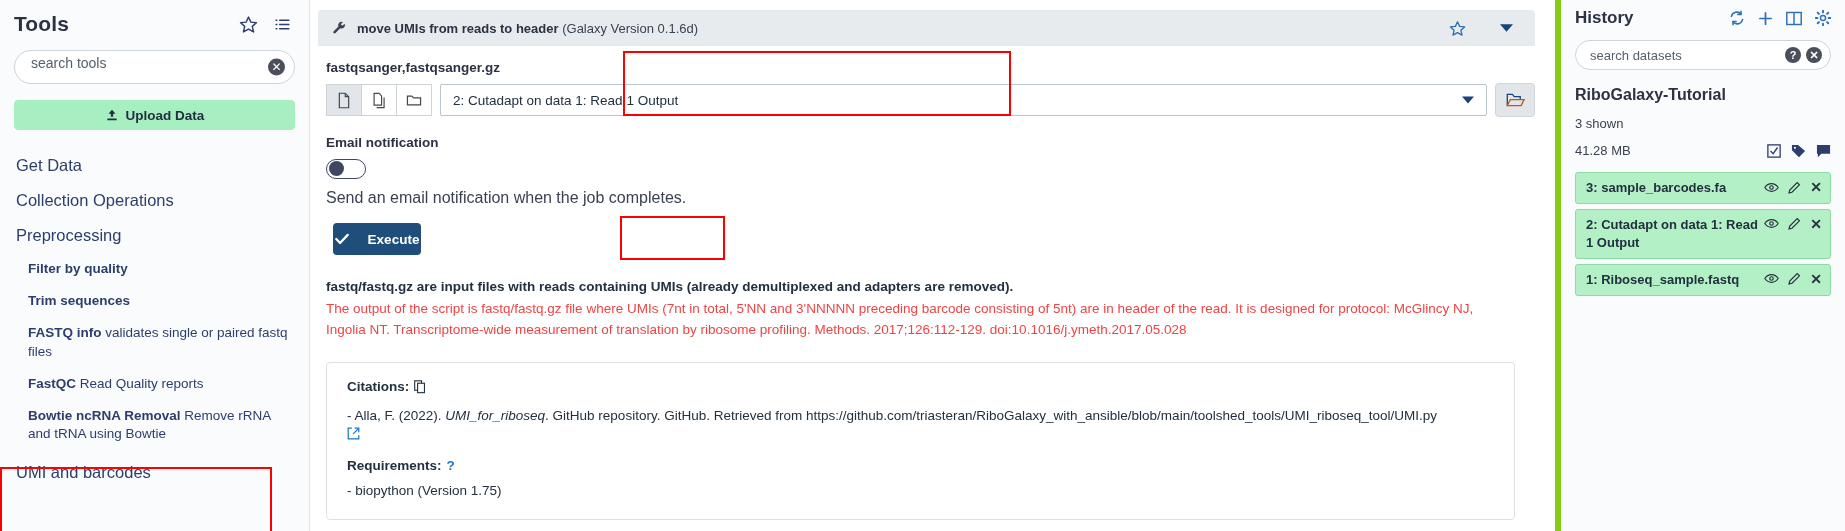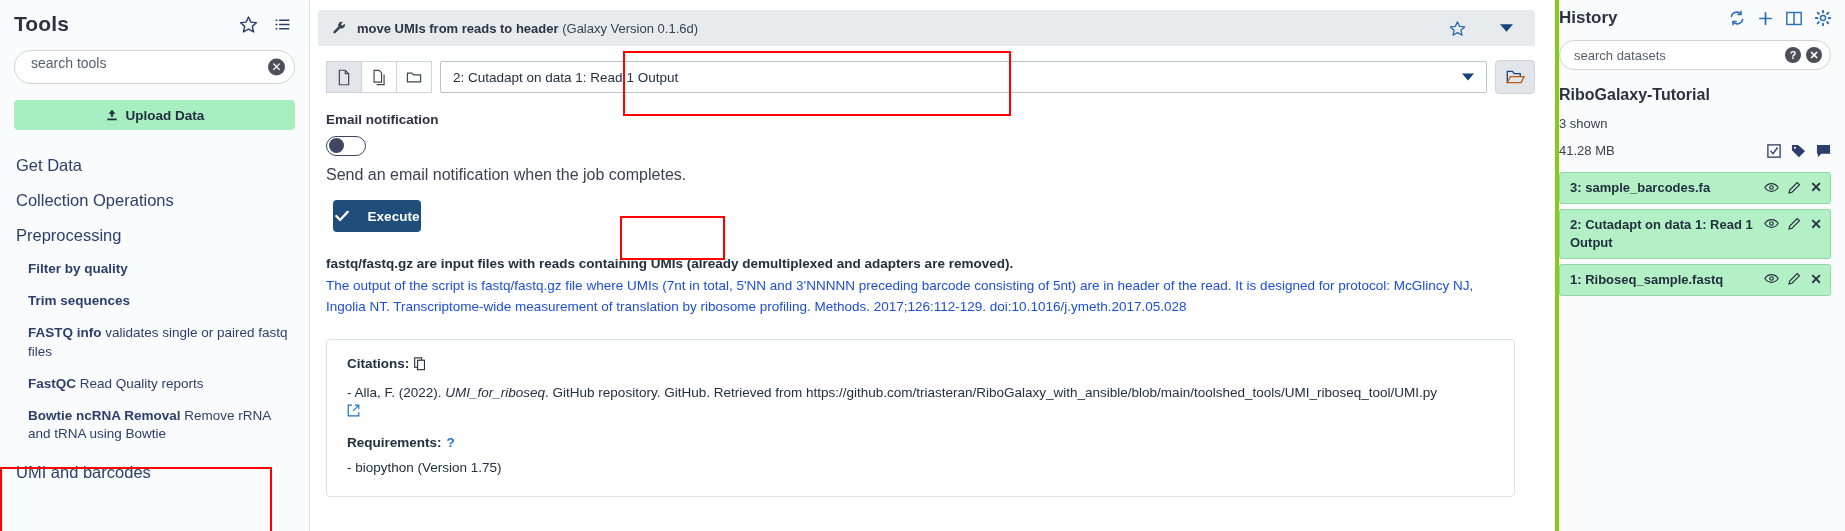--- a/index.html
+++ b/index.html
@@ -94,33 +94,33 @@
   .execute-btn {
     margin: 16px 0 0 15px; height: 32px; width: 88px; background: #1e4e79;
     border: none; border-radius: 4px; color: #fff; font-size: 13.5px; font-weight: bold;
     display: flex; align-items: center; justify-content: center; gap: 19px; cursor: pointer;
     font-family: "Liberation Sans", sans-serif;
   }
   #exec-hl { left: 310px; top: 216px; width: 105px; height: 44px; }
 
   .help-text { padding: 0 20px 0 8px; margin-top: 22px; }
   .help-bold { font-size: 13.5px; font-weight: bold; color: #22303f; line-height: 1.5; }
-  .help-para { font-size: 13.5px; color: #1d4ed8; line-height: 1.52; margin-top: 2px; }
+  .help-para { font-size: 13.5px; color: #ef4444; line-height: 1.52; margin-top: 2px; }
 
   .cite-box { margin: 22px 20px 0 8px; border: 1px solid #dde2e6; border-radius: 4px; padding: 16px 20px 18px 20px; }
   .cite-head { font-size: 13.5px; font-weight: bold; color: #22303f; display: flex; align-items: center; gap: 5px; }
   .cite-line { font-size: 13.5px; color: #22303f; margin-top: 12px; line-height: 1.5; }
   .cite-line i { font-style: italic; }
   .req-head { font-size: 13.5px; font-weight: bold; color: #22303f; margin-top: 18px; display: flex; align-items: center; gap: 5px; }
   .req-q { color: #1a73c4; font-weight: bold; }
 
   
   .history-panel {
     width: 290px; flex: 0 0 290px; background: #fafbfc;
-    border-left: 4px solid #84cc16; padding: 8px 14px 0 0; overflow: hidden;
+    border-left: 6px solid #84cc16; padding: 8px 14px 0 14px; overflow: hidden;
   }
   .hist-head { display: flex; align-items: center; margin-bottom: 12px; }
   .hist-title { font-size: 17px; font-weight: bold; color: #2c3143; }
   .hist-head-icons { margin-left: auto; display: flex; align-items: center; gap: 13px; }
   .hist-search-wrap { position: relative; margin-bottom: 16px; }
   .hist-search {
     width: 100%; height: 30px; border: 1px solid #ced4da; border-radius: 15px;
     padding: 0 54px 0 14px; font-size: 13px; color: #495057; background: #fff;
     outline: none; font-family: "Liberation Sans", sans-serif;
   }
@@ -231,20 +231,21 @@
         </span>
         <span class="ic">
           <svg width="13" height="10" viewBox="0 0 14 10" fill="#17457a">
               <polygon points="0,1 14,1 7,9"></polygon>
             </svg>
         </span>
       </div>
     </div>
 
     <div class="form-body">
+      <div class="field-label">fastqsanger,fastqsanger.gz</div>
       <div class="input-row">
         <div class="btn-group">
           <div class="icon-btn active">
             <svg width="14" height="17" viewBox="0 0 16 20" fill="none" stroke="#41474f" stroke-width="1.4">
                 <path d="M2.5 1.5h7l4 4v13h-11z"></path>
                 <path d="M9.5 1.5v4h4"></path>
               </svg>
           </div>
           <div class="icon-btn">
             <svg width="15" height="17" viewBox="0 0 18 20" fill="none" stroke="#41474f" stroke-width="1.4">

